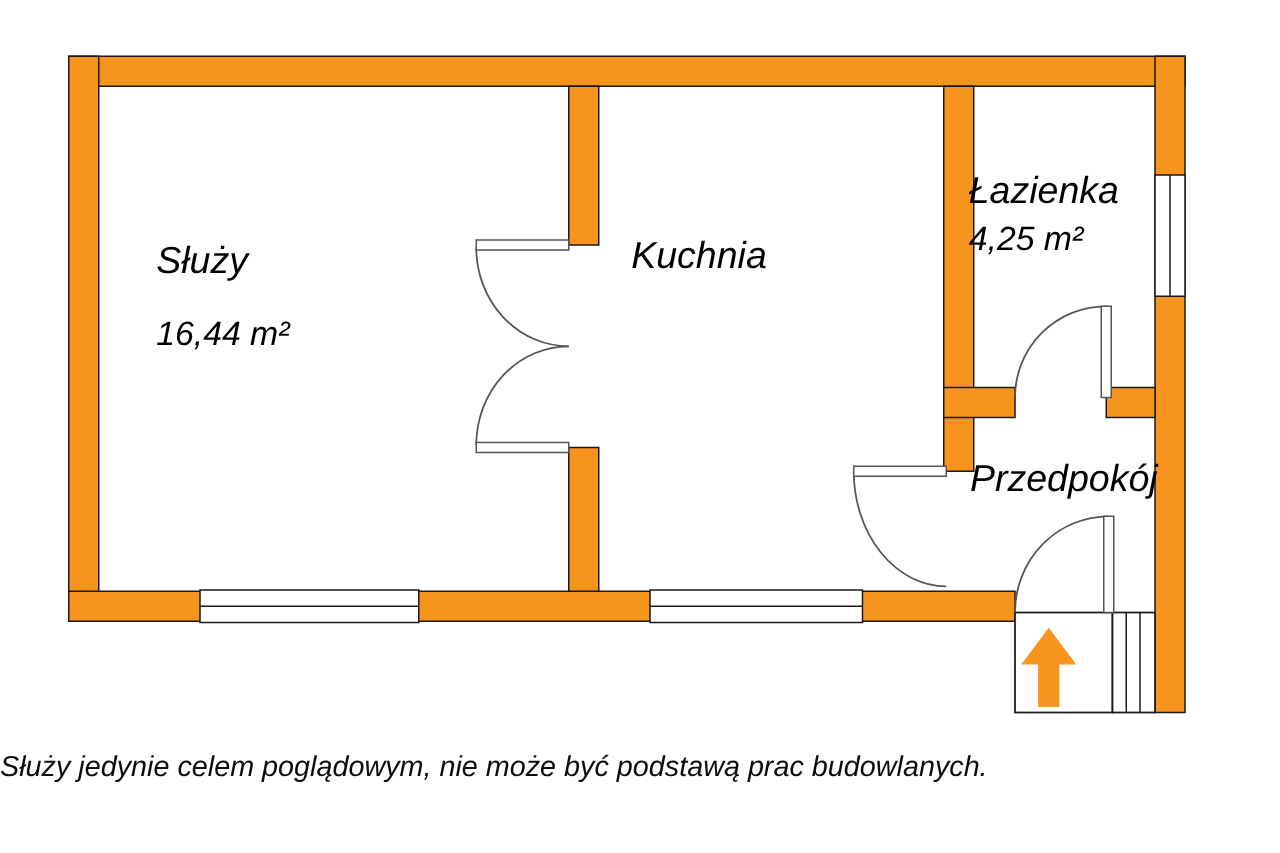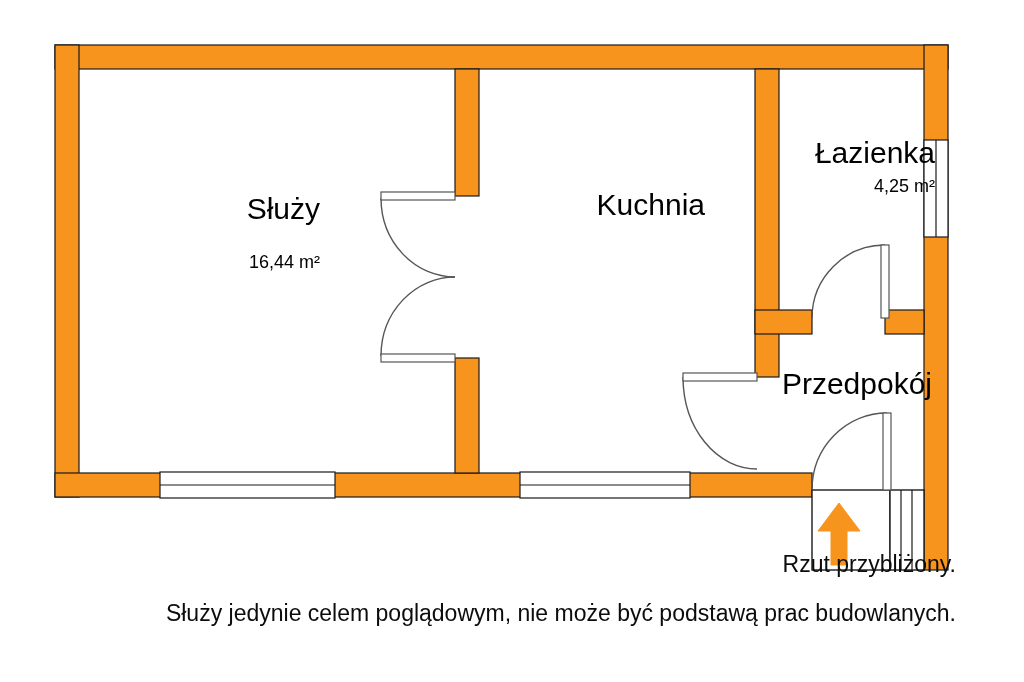--- a/index.html
+++ b/index.html
@@ -17,23 +17,23 @@
   }
   .plan-svg{position:absolute;left:0;top:0;}
   .wall{fill:var(--wall);stroke:var(--outline);stroke-width:1.2;}
   .winrect{fill:#ffffff;stroke:var(--outline);stroke-width:1.2;}
   .winline{stroke:var(--outline);stroke-width:1.2;}
   .step{fill:#ffffff;stroke:var(--outline);stroke-width:1.4;}
   .stepline{stroke:var(--outline);stroke-width:1.2;}
   .arc{fill:none;stroke:var(--door-line);stroke-width:1.4;}
   .leaf{fill:#ffffff;stroke:var(--door-line);stroke-width:1.2;}
   .arrow{fill:var(--wall);stroke:var(--wall);}
-  .label{position:absolute;text-align:right;color:#000;line-height:1.15;white-space:nowrap;}
+  .label{position:absolute;text-align:left;color:#000;line-height:1.15;white-space:nowrap;font-style:italic;}
   .room-name{font-size:30px;}
-  .room-area{font-size:18px;}
+  .room-area{font-size:27px;}
   .caption{font-size:23px;color:#0c0c0c;}
 </style>
 </head>
 <body>
 
 <div class="canvas">
 
   <svg class="plan-svg" width="1024" height="682" viewBox="0 0 1024 682">
 
     <g>
@@ -96,18 +96,17 @@
   </svg>
 
   <div class="label room-name" style="left:125px;top:192px;width:195px;">Służy</div>
   <div class="label room-area" style="left:125px;top:252px;width:195px;">16,44 m²</div>
 
   <div class="label room-name" style="left:505px;top:188px;width:200px;">Kuchnia</div>
 
   <div class="label room-name" style="left:775px;top:136px;width:160px;">Łazienka</div>
   <div class="label room-area" style="left:775px;top:176px;width:160px;">4,25 m²</div>
 
-  <div class="label room-name" style="left:760px;top:367px;width:172px;">Przedpokój</div>
+  <div class="label room-name" style="left:776px;top:367px;width:172px;">Przedpokój</div>
 
-  <div class="label caption" style="left:0;top:551px;width:956px;">Rzut przybliżony.</div>
   <div class="label caption" style="left:0;top:583px;width:956px;margin-top:17px;">Służy jedynie celem poglądowym, nie może być podstawą prac budowlanych.</div>
 
 </div>
 
 </body></html>

